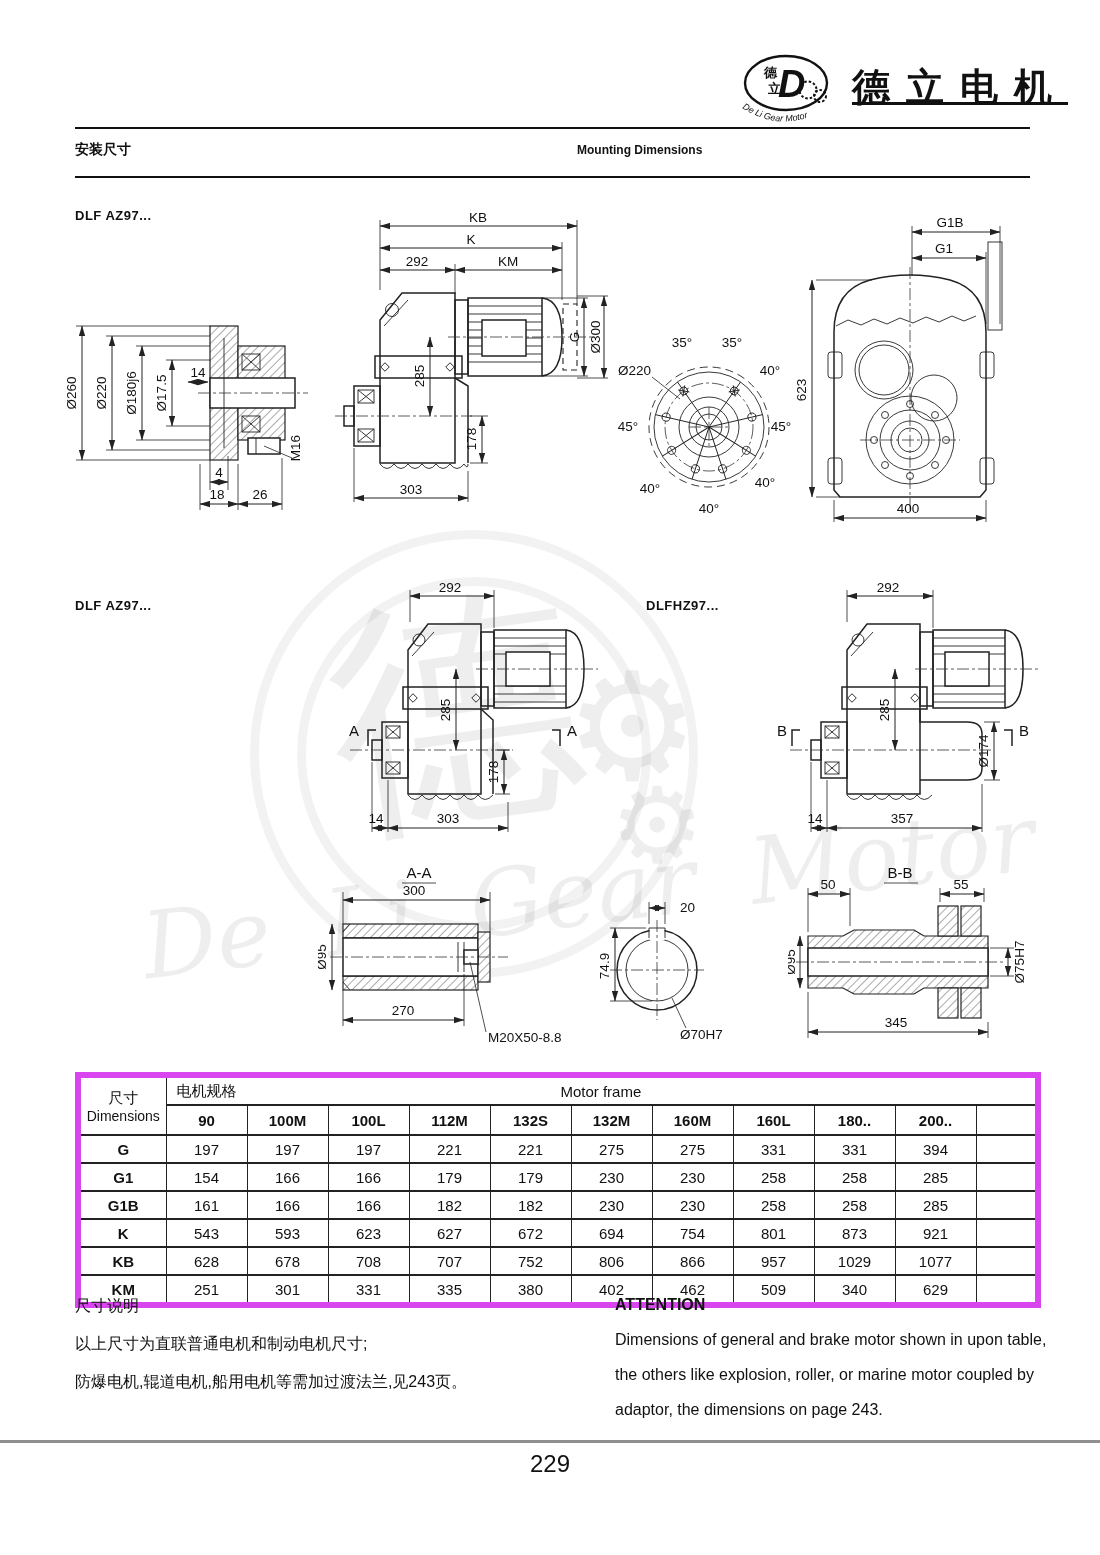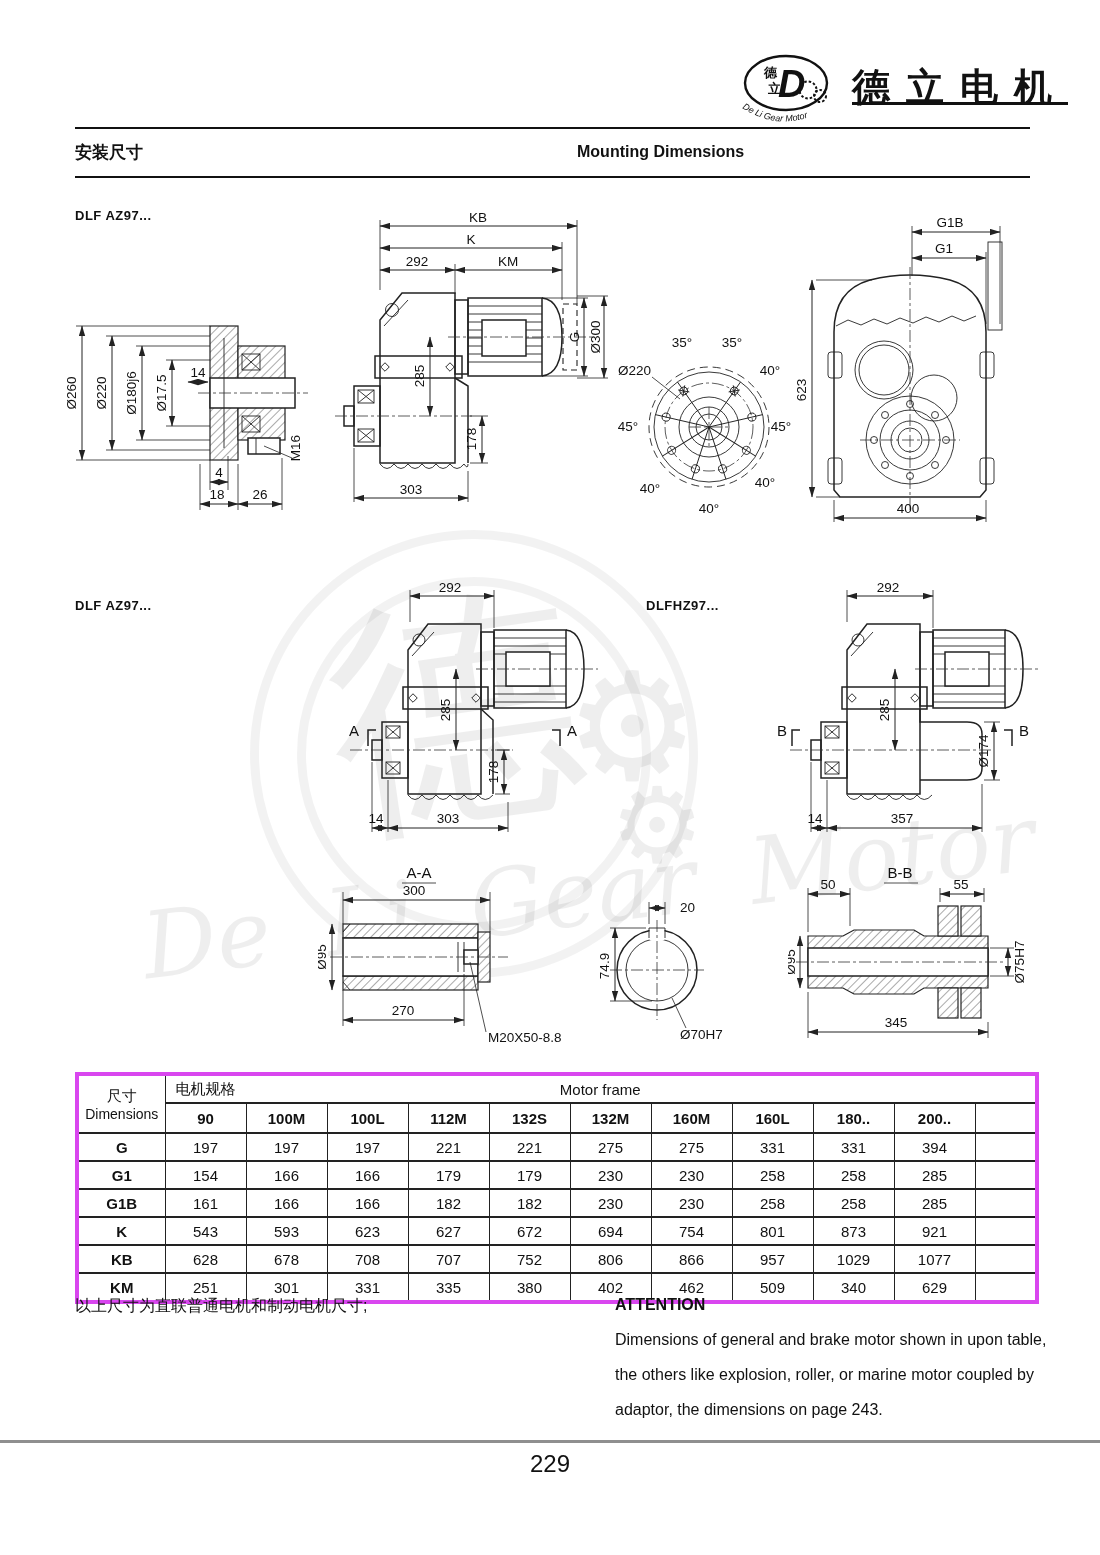--- a/index.html
+++ b/index.html
@@ -2,37 +2,37 @@
 <html><head>
 <meta charset="utf-8">
 <style>
   html,body{margin:0;padding:0;}
   body{width:1100px;height:1555px;position:relative;background:#fff;color:#111;
        font-family:"Liberation Sans",sans-serif;overflow:hidden;}
   .abs{position:absolute;}
   
   .brand{font-family:"DejaVu Serif",serif;font-weight:700;font-size:38px;letter-spacing:16px;white-space:nowrap;text-decoration:underline;}
   .rule{background:#111;height:2px;}
-  .title-zh{font-size:17px;font-weight:700;}
-  .title-en{font-size:16px;font-weight:700;text-align:right;}
+  .title-zh{font-size:14px;font-weight:700;}
+  .title-en{font-size:12px;font-weight:700;text-align:right;}
   .sec-label{font-size:13px;font-weight:700;letter-spacing:0.5px;}
   
   svg text{font-family:"Liberation Sans",sans-serif;fill:#111;}
   .dt{font-size:13.5px;}
   .st{font-size:15px;font-weight:400;}
   .ol{stroke:#222;stroke-width:1.5;fill:none;}
   .ow{stroke:#222;stroke-width:1.5;fill:#fff;}
   .tl{stroke:#222;stroke-width:0.9;fill:none;}
   .dl{stroke:#222;stroke-width:1;marker-start:url(#arr);marker-end:url(#arr);}
   .el{stroke:#222;stroke-width:0.8;}
   .cl{stroke:#333;stroke-width:0.8;stroke-dasharray:12 3 3 3;fill:none;}
   .dsh{stroke:#222;stroke-width:1.1;stroke-dasharray:6 4;fill:none;}
   .ht{fill:url(#hatch);stroke:#222;stroke-width:1.2;}
   
-  #dim-table{border-collapse:collapse;table-layout:fixed;border:4px solid #d946ef;background:transparent;}
+  #dim-table{border-collapse:collapse;table-layout:fixed;border:6px solid #d946ef;background:transparent;}
   #dim-table th,#dim-table td{border:1px solid #222;border-top-width:2px;border-bottom-width:2px;
       padding:0;height:26px;text-align:center;vertical-align:middle;font-size:15px;font-weight:400;}
   #dim-table thead tr.frames th{font-weight:700;height:28px;}
   .dimcell{font-size:16px;}
   .dimcell .en{font-size:14px;}
   .motorhead{position:relative;font-size:15px;}
   .motorhead .zh{position:absolute;left:10px;top:50%;transform:translateY(-50%);}
   #dim-table .rowlabel{font-weight:700;}
   
   .note-line{font-size:16px;margin-bottom:17px;}
@@ -656,21 +656,23 @@
         <td>462</td>
         <td>509</td>
         <td>340</td>
         <td>629</td>
         <td></td>
       </tr>
     </tbody>
 </table>
 
 <div class="abs layer" style="left:75px;top:1296px;width:500px;">
+  <div class="note-title">尺寸说明</div>
   <div class="note-line">以上尺寸为直联普通电机和制动电机尺寸;</div>
+  <div class="note-line">防爆电机,辊道电机,船用电机等需加过渡法兰,见243页。</div>
 </div>
 <div class="abs layer" style="left:615px;top:1296px;width:440px;">
   <div class="note-title en">ATTENTION</div>
   <div class="note-line">Dimensions of general and brake motor shown in upon table,</div>
   <div class="note-line">the others like explosion, roller, or marine motor coupled by</div>
   <div class="note-line">adaptor, the dimensions on page 243.</div>
 </div>
 
 <div class="abs layer foot-rule" style="left:0;top:1440px;width:1100px;"></div>
 <div class="abs layer page-num" style="left:0;top:1450px;width:1100px;text-align:center;">229</div>

